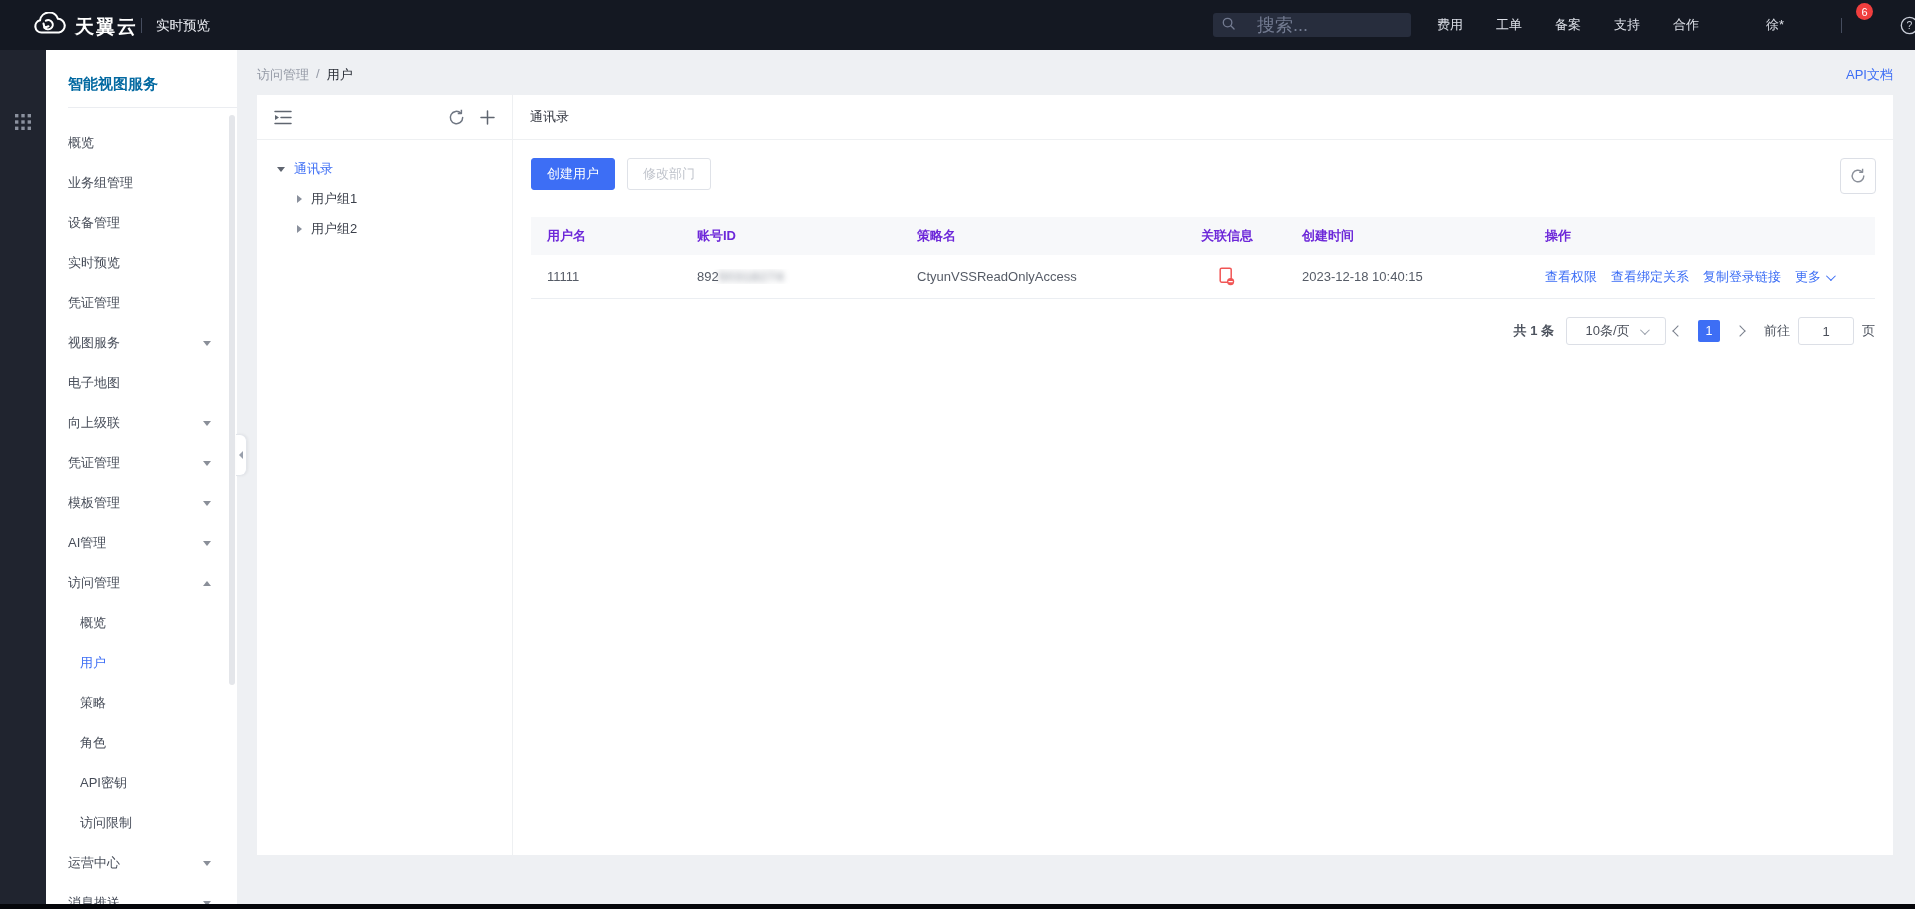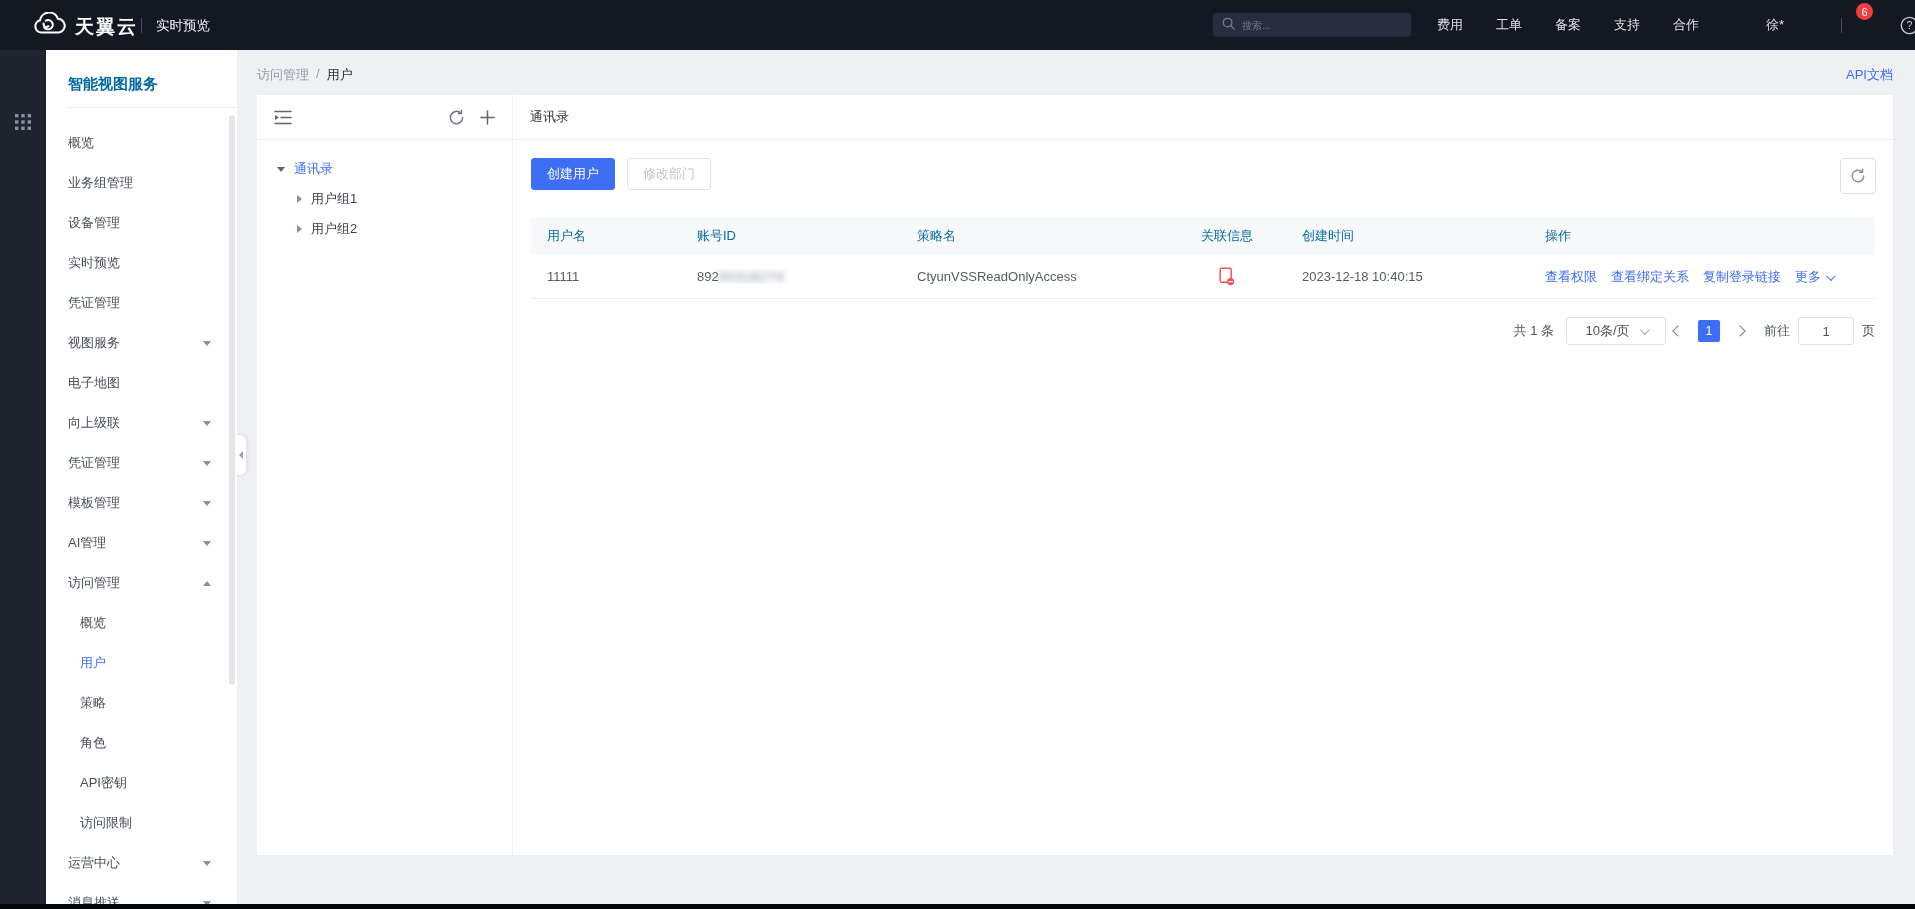--- a/index.html
+++ b/index.html
@@ -8,22 +8,22 @@
   #stage { position:relative; width:1915px; height:909px; }
 
   
   .topbar { position:absolute; left:0; top:0; width:1915px; height:50px; background:#141822; z-index:30; }
   .logo-wrap { position:absolute; left:30px; top:12px; display:flex; align-items:center; }
   .logo-text { color:#fff; font-size:19px; font-weight:700; letter-spacing:2px; margin-left:8px; }
   .tb-divider { position:absolute; left:141px; top:18px; width:1px; height:15px; background:#454c5e; }
   .console-label { position:absolute; left:156px; top:17px; color:#eceef4; font-size:13.5px; }
   .tb-search { position:absolute; left:1213px; top:13px; width:198px; height:24px; background:#272d3d;
     border-radius:3px; display:flex; align-items:center; padding:0 9px; }
-  .tb-search input { background:transparent; border:none; outline:none; color:#fde047; font-size:10px;
-    margin-left:7px; width:150px; font-family:inherit; }
+  .tb-search input { background:transparent; border:none; outline:none; color:#fde047; font-size:18px;
+    margin-left:22px; width:150px; font-family:inherit; }
   .tb-search input::placeholder { color:#737b91; }
   .tb-nav { position:absolute; left:1437px; top:0; height:50px; display:flex; align-items:center; gap:33px; }
   .tb-nav .nav-item { color:#dde0e8; font-size:13px; cursor:pointer; white-space:nowrap; }
   .tb-user { margin-left:34px; }
   .tb-sep2 { width:1px; height:15px; background:#454c5e; margin-left:24px; }
   .tb-icon { margin-left:25px; display:flex; align-items:center; color:#c9cdd8; }
   .badge { position:absolute; left:1856px; top:3px; min-width:17px; height:17px; border-radius:9px;
     background:#f03e3e; color:#fff; font-size:11px; display:flex; align-items:center; justify-content:center;
     padding:0 4px; z-index:31; }
 
@@ -85,35 +85,35 @@
   .btn-primary { background:#3d6ef5; color:#fff; border:1px solid #3d6ef5; }
   .btn-disabled { background:#fff; color:#c0c4cc; border:1px solid #dfe2e8; cursor:not-allowed; }
   .refresh-btn { position:absolute; right:17px; top:63px; width:36px; height:36px; border:1px solid #dcdfe6;
     border-radius:4px; background:#fff; display:flex; align-items:center; justify-content:center;
     color:#8a8f99; cursor:pointer; }
 
   .tbl { position:absolute; left:18px; right:18px; top:122px; }
   .tbl-hrow { display:flex; height:38px; background:#f7f8fa; align-items:center; }
   .tbl-row { display:flex; height:44px; align-items:center; border-bottom:1px solid #ebeef2; background:#fff; }
   .cell { padding-left:16px; font-size:13px; overflow:hidden; white-space:nowrap; }
-  .tbl-hrow .cell { font-weight:400; color:#0369a1; }
+  .tbl-hrow .cell { font-weight:700; color:#6d28d9; }
   .tbl-row .cell { color:#555b66; }
   .c1{ width:150px; flex:none; } .c2{ width:220px; flex:none; } .c3{ width:284px; flex:none; }
   .c4{ width:101px; flex:none; } .c5{ width:243px; flex:none; } .c6{ flex:1; }
   .masked { filter:blur(3px); user-select:none; color:#777e8a; letter-spacing:1px; }
   .rel-icon { margin-left:18px; display:flex; }
   .actions { display:flex; align-items:center; gap:14px; }
   .action-link { color:#3d6ef5; font-size:13px; cursor:pointer; white-space:nowrap; }
   .chev { display:inline-block; width:7px; height:7px; border-right:1.4px solid currentColor;
     border-bottom:1.4px solid currentColor; transform:rotate(45deg) translateY(-2px); margin-left:5px; }
 
   
   .pagination { position:absolute; right:18px; top:222px; display:flex; align-items:center; font-size:13px;
     color:#4e545f; }
-  .pg-total { margin-right:12px; }
+  .pg-total { margin-right:12px;font-weight:bold; }
   .pg-select { width:100px; height:28px; border:1px solid #dcdfe6; border-radius:3px; display:flex;
     align-items:center; justify-content:center; gap:10px; color:#4a4f5a; cursor:pointer; background:#fff; }
   .pg-select .chevd { width:7px; height:7px; border-right:1.4px solid #9aa0ab; border-bottom:1.4px solid #9aa0ab;
     transform:rotate(45deg) translateY(-2px); }
   .pg-arrow { width:24px; height:28px; display:flex; align-items:center; justify-content:center; cursor:pointer; }
   .pg-arrow .ch { width:8px; height:8px; border-right:1.5px solid #7a818d; border-bottom:1.5px solid #7a818d; }
   .pg-arrow .left { transform:rotate(135deg); }
   .pg-arrow .right { transform:rotate(-45deg); }
   .pg-page { width:22px; height:22px; background:#3d6ef5; border-radius:2px; color:#fff; font-size:12.5px;
     display:flex; align-items:center; justify-content:center; margin:0 8px; cursor:pointer; }

